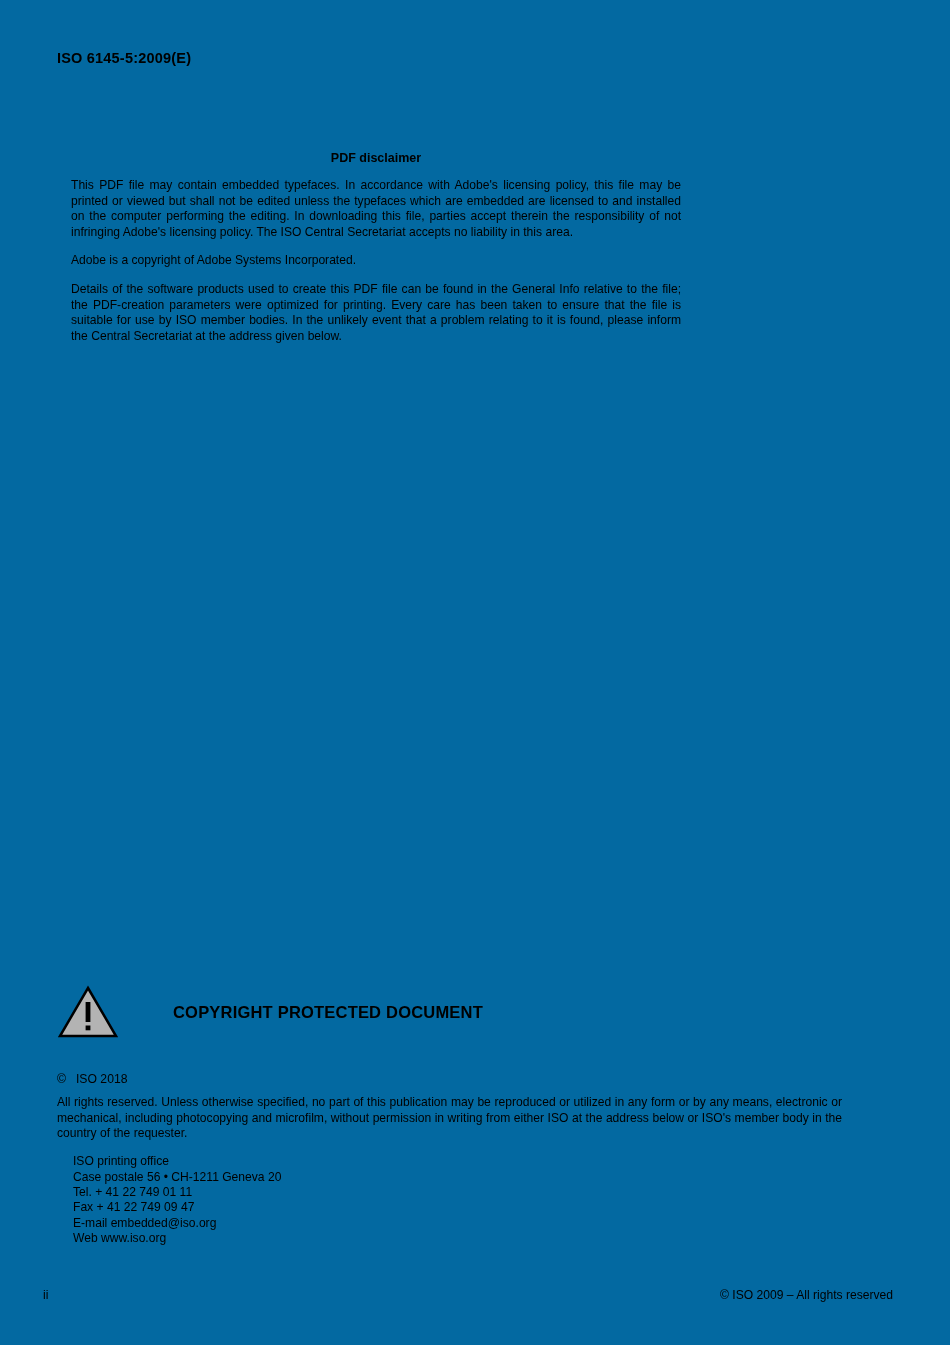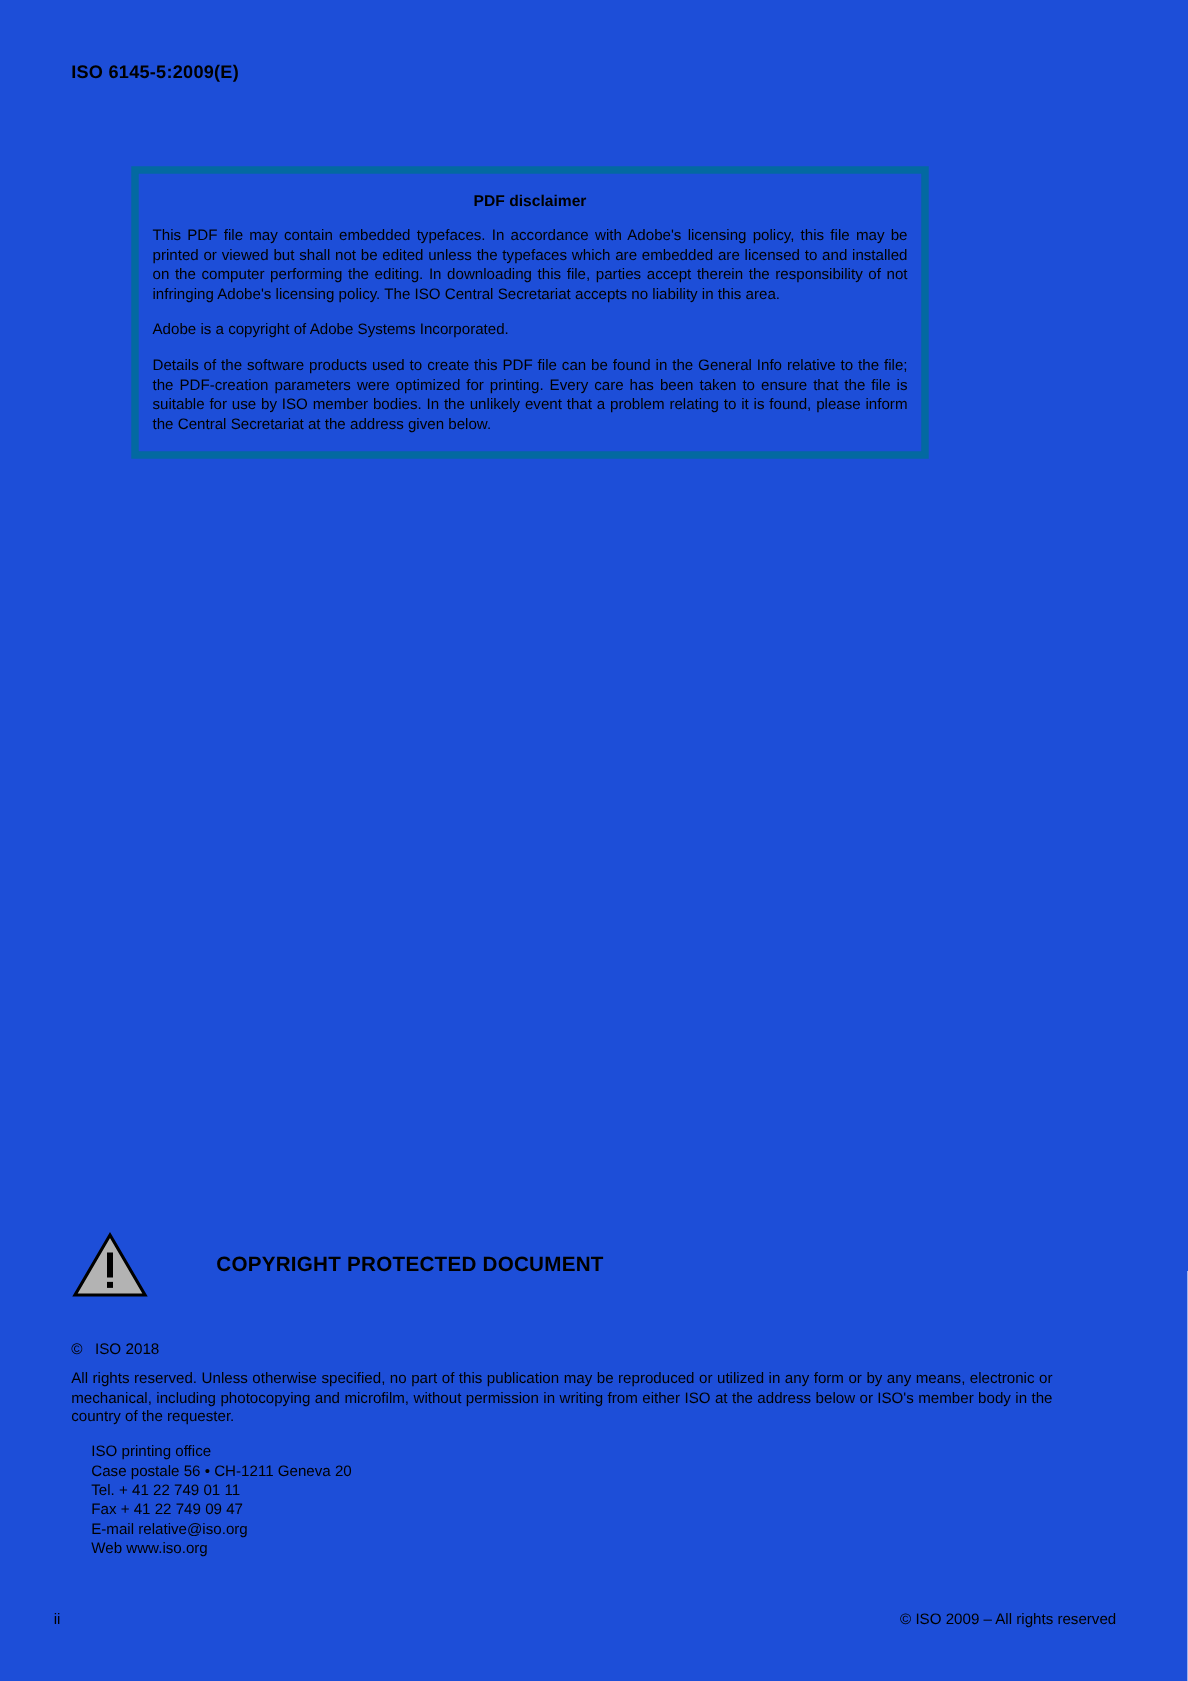--- a/index.html
+++ b/index.html
@@ -9,41 +9,40 @@
   }
   body {
     font-family: "Liberation Sans", sans-serif;
     color: #000000;
   }
   .page {
     position: relative;
     width: 950px;
     height: 1345px;
     margin: 0 auto;
-    background: #1d4ed8;
+    background: #0369a1;
     overflow: hidden;
     text-decoration: underline;
   }
   .doc-header {
     position: absolute;
     left: 57px;
     top: 50px;
     font-size: 14.5px;
     font-weight: bold;
     letter-spacing: 0.2px;
   }
   .disclaimer-box {
     position: absolute;
     left: 57px;
     top: 133px;
     width: 638px;
-    border: 6px solid #0369a1;
+    border: 3px solid #0369a1;
     box-sizing: border-box;
     padding: 12px 11px 14px 11px;
-    margin-left: 48px;
   }
   .disclaimer-title {
     text-align: center;
     font-size: 12.5px;
     font-weight: bold;
     margin: 3px 0 13px 0;
   }
   .disclaimer-box p {
     margin: 0 0 13px 0;
     font-size: 12.1px;
@@ -145,21 +144,21 @@
       <span class="sym">©</span><span>ISO 2018</span>
     </div>
 
     <div class="rights-text">All rights reserved. Unless otherwise specified, no part of this publication may be reproduced or utilized in any form or by any means, electronic or mechanical, including photocopying and microfilm, without permission in writing from either ISO at the address below or ISO's member body in the country of the requester.</div>
 
     <div class="contact">
       <div>ISO printing office</div>
       <div>Case postale 56 • CH-1211 Geneva 20</div>
       <div>Tel.  + 41 22 749 01 11</div>
       <div>Fax  + 41 22 749 09 47</div>
-      <div>E-mail  relative@iso.org</div>
+      <div>E-mail  embedded@iso.org</div>
       <div>Web  www.iso.org</div>
     </div>
 
   </div>
 
   <div class="footer">
     <span class="footer-page">ii</span>
     <span>© ISO 2009 – All rights reserved</span>
   </div>
 

